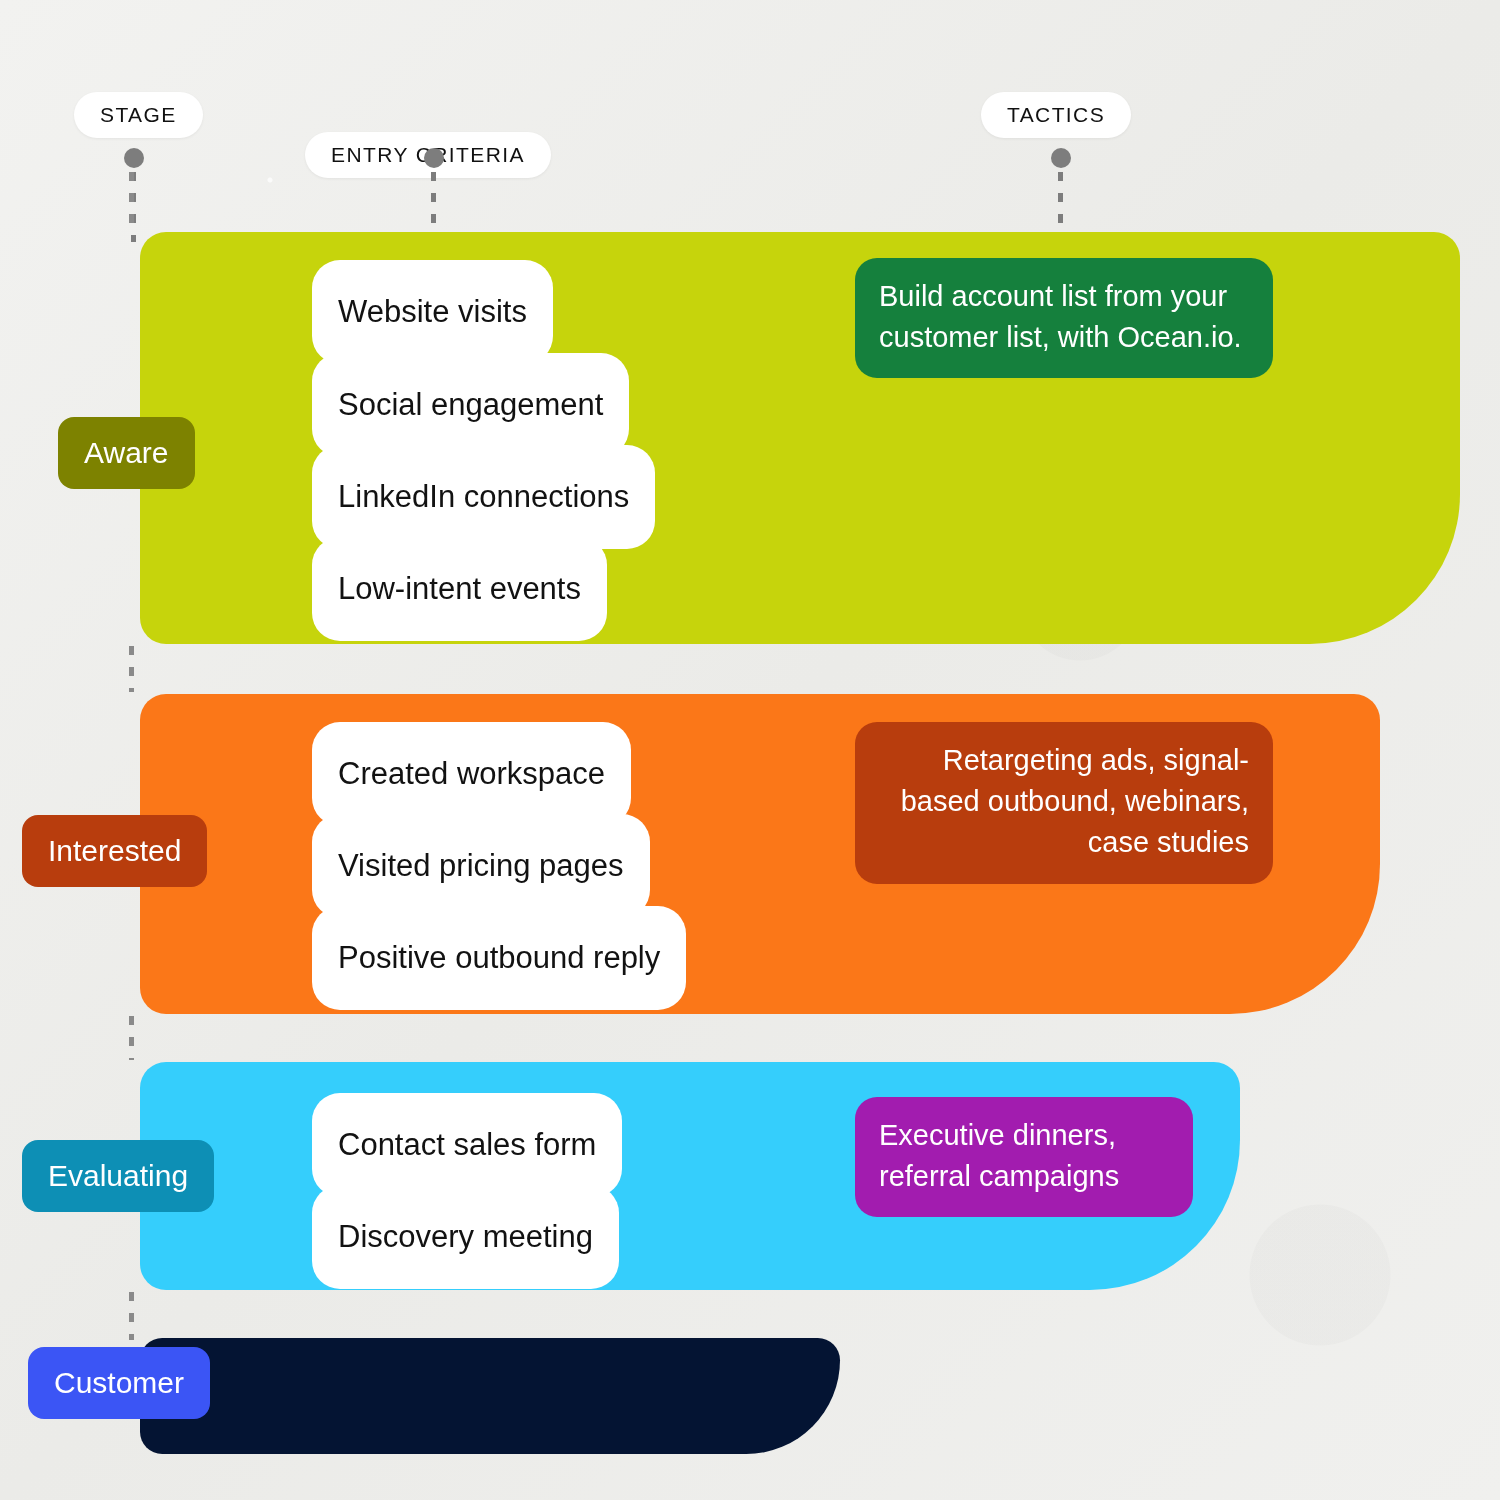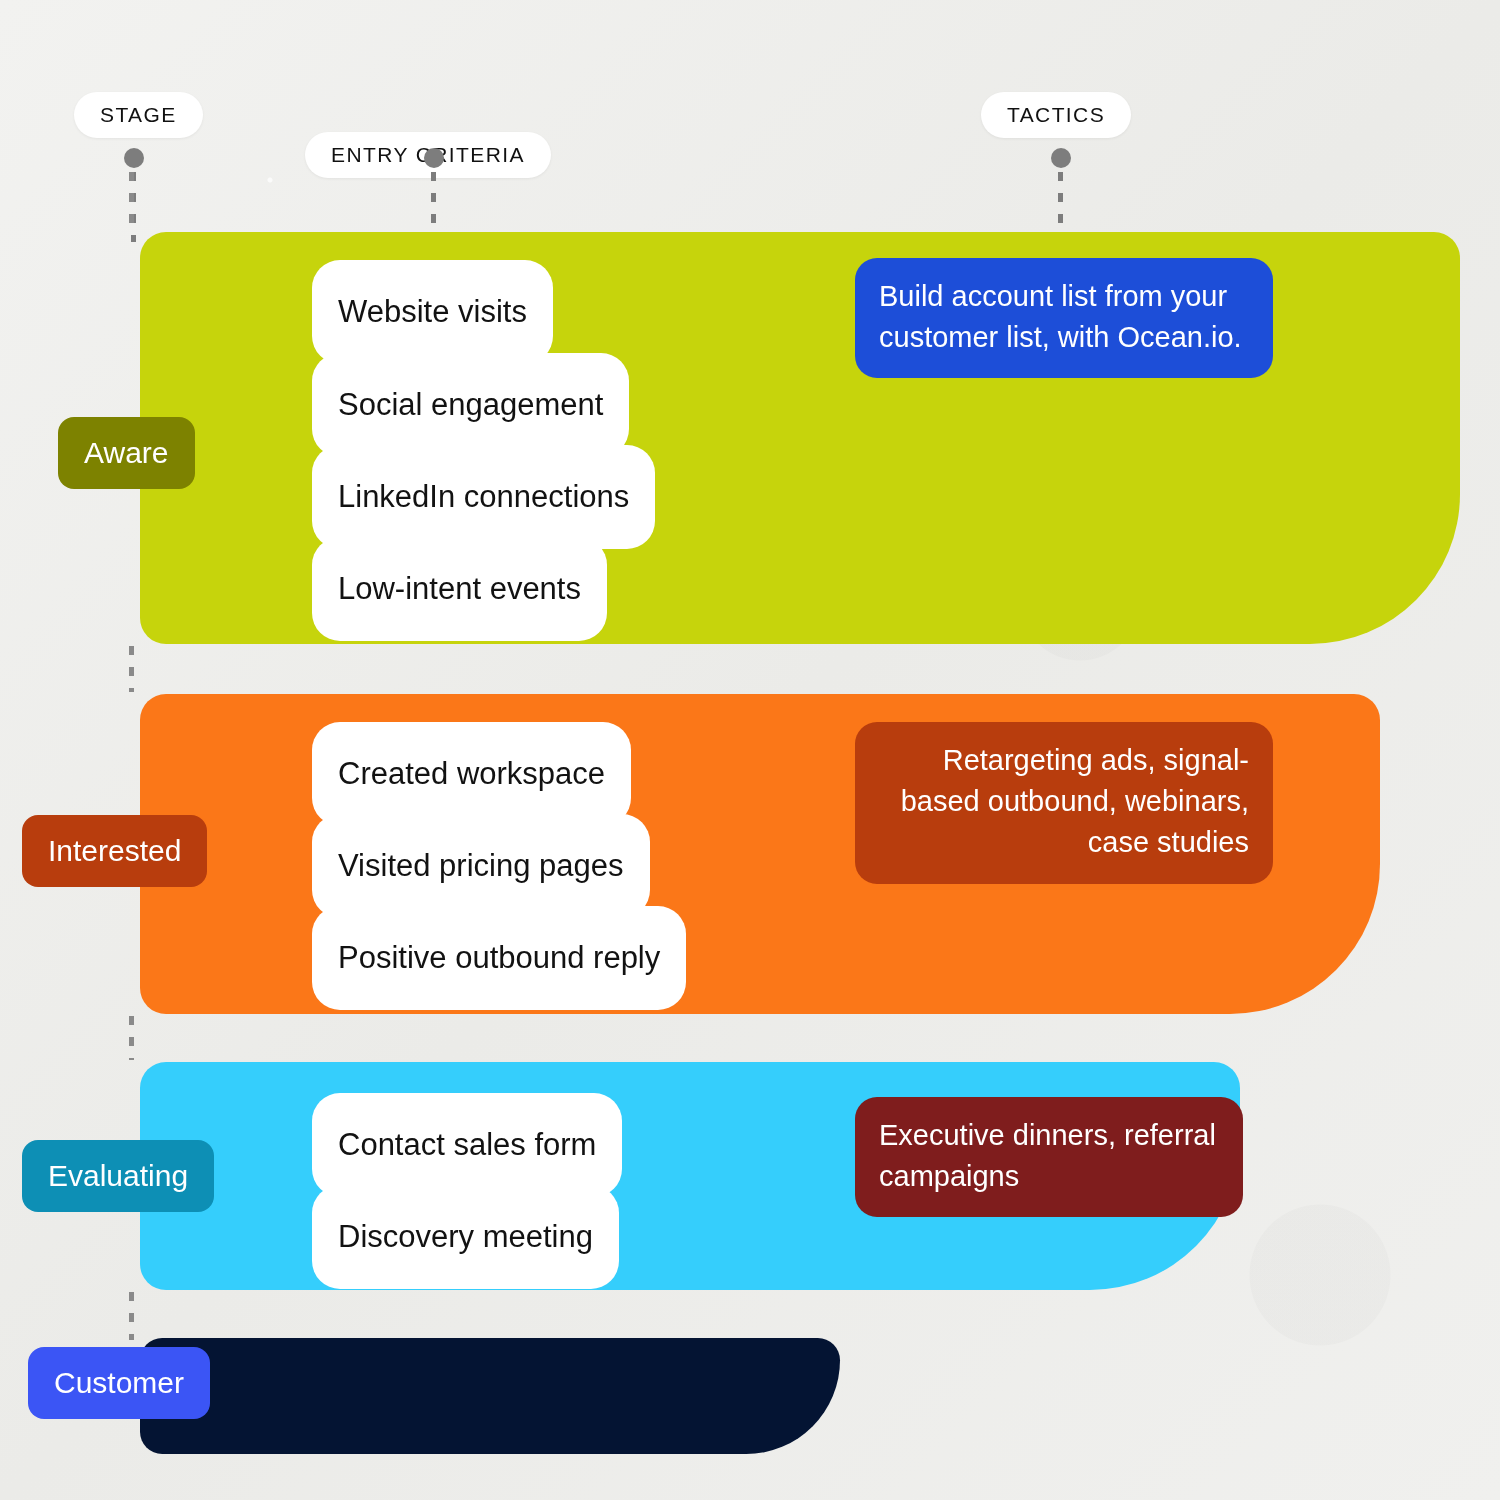--- a/index.html
+++ b/index.html
@@ -129,33 +129,33 @@
     <div class="spine" style="top: 1016px; height: 44px;"></div>
     <div class="spine" style="top: 1292px; height: 48px;"></div>
     <div class="band" style="top: 232px; width: 1320px; height: 412px;">
       <div class="bar" style="background: rgb(198, 212, 12);"></div>
     </div>
     <div class="stage-pill" style="background: rgb(125, 130, 0); top: 417px; left: 58px;">Aware</div>
     <div class="crit" style="top: 260px;">Website visits</div>
     <div class="crit" style="top: 353px;">Social engagement</div>
     <div class="crit" style="top: 445px;">LinkedIn connections</div>
     <div class="crit" style="top: 537px;">Low-intent events</div>
-    <div class="tactic" style="background: #1d4ed8; left: 855px; top: 258px; width: 418px;">Build account list from your customer list, with Ocean.io.</div>
+    <div class="tactic" style="background: #15803d; left: 855px; top: 258px; width: 418px;">Build account list from your customer list, with Ocean.io.</div>
     <div class="band" style="top: 694px; width: 1240px; height: 320px;">
       <div class="bar" style="background: rgb(251, 119, 24);"></div>
     </div>
     <div class="stage-pill" style="background: rgb(184, 61, 13); top: 815px; left: 22px;">Interested</div>
     <div class="crit" style="top: 722px;">Created workspace</div>
     <div class="crit" style="top: 814px;">Visited pricing pages</div>
     <div class="crit" style="top: 906px;">Positive outbound reply</div>
     <div class="tactic" style="background: rgb(184, 61, 13); left: 855px; top: 722px; width: 418px; text-align: right;">Retargeting ads, signal-based outbound, webinars, case studies</div>
     <div class="band" style="top: 1062px; width: 1100px; height: 228px;">
       <div class="bar" style="background: rgb(53, 206, 252);"></div>
     </div>
     <div class="stage-pill" style="background: rgb(13, 143, 181); top: 1140px; left: 22px;">Evaluating</div>
     <div class="crit" style="top: 1093px;">Contact sales form</div>
     <div class="crit" style="top: 1185px;">Discovery meeting</div>
-    <div class="tactic" style="background: #7f1d1d; left: 855px; top: 1097px; width: 388px;">Executive dinners, referral campaigns</div>
+    <div class="tactic" style="background: #a21caf; left: 855px; top: 1097px; width: 338px;">Executive dinners, referral campaigns</div>
     <div class="band navy" style="top: 1338px; width: 700px; height: 116px;">
       <div class="bar" style="background: rgb(4, 20, 51);"></div>
     </div>
     <div class="stage-pill" style="background: rgb(59, 85, 245); top: 1347px; left: 28px;">Customer</div>
   </div>
 
 </body></html>

